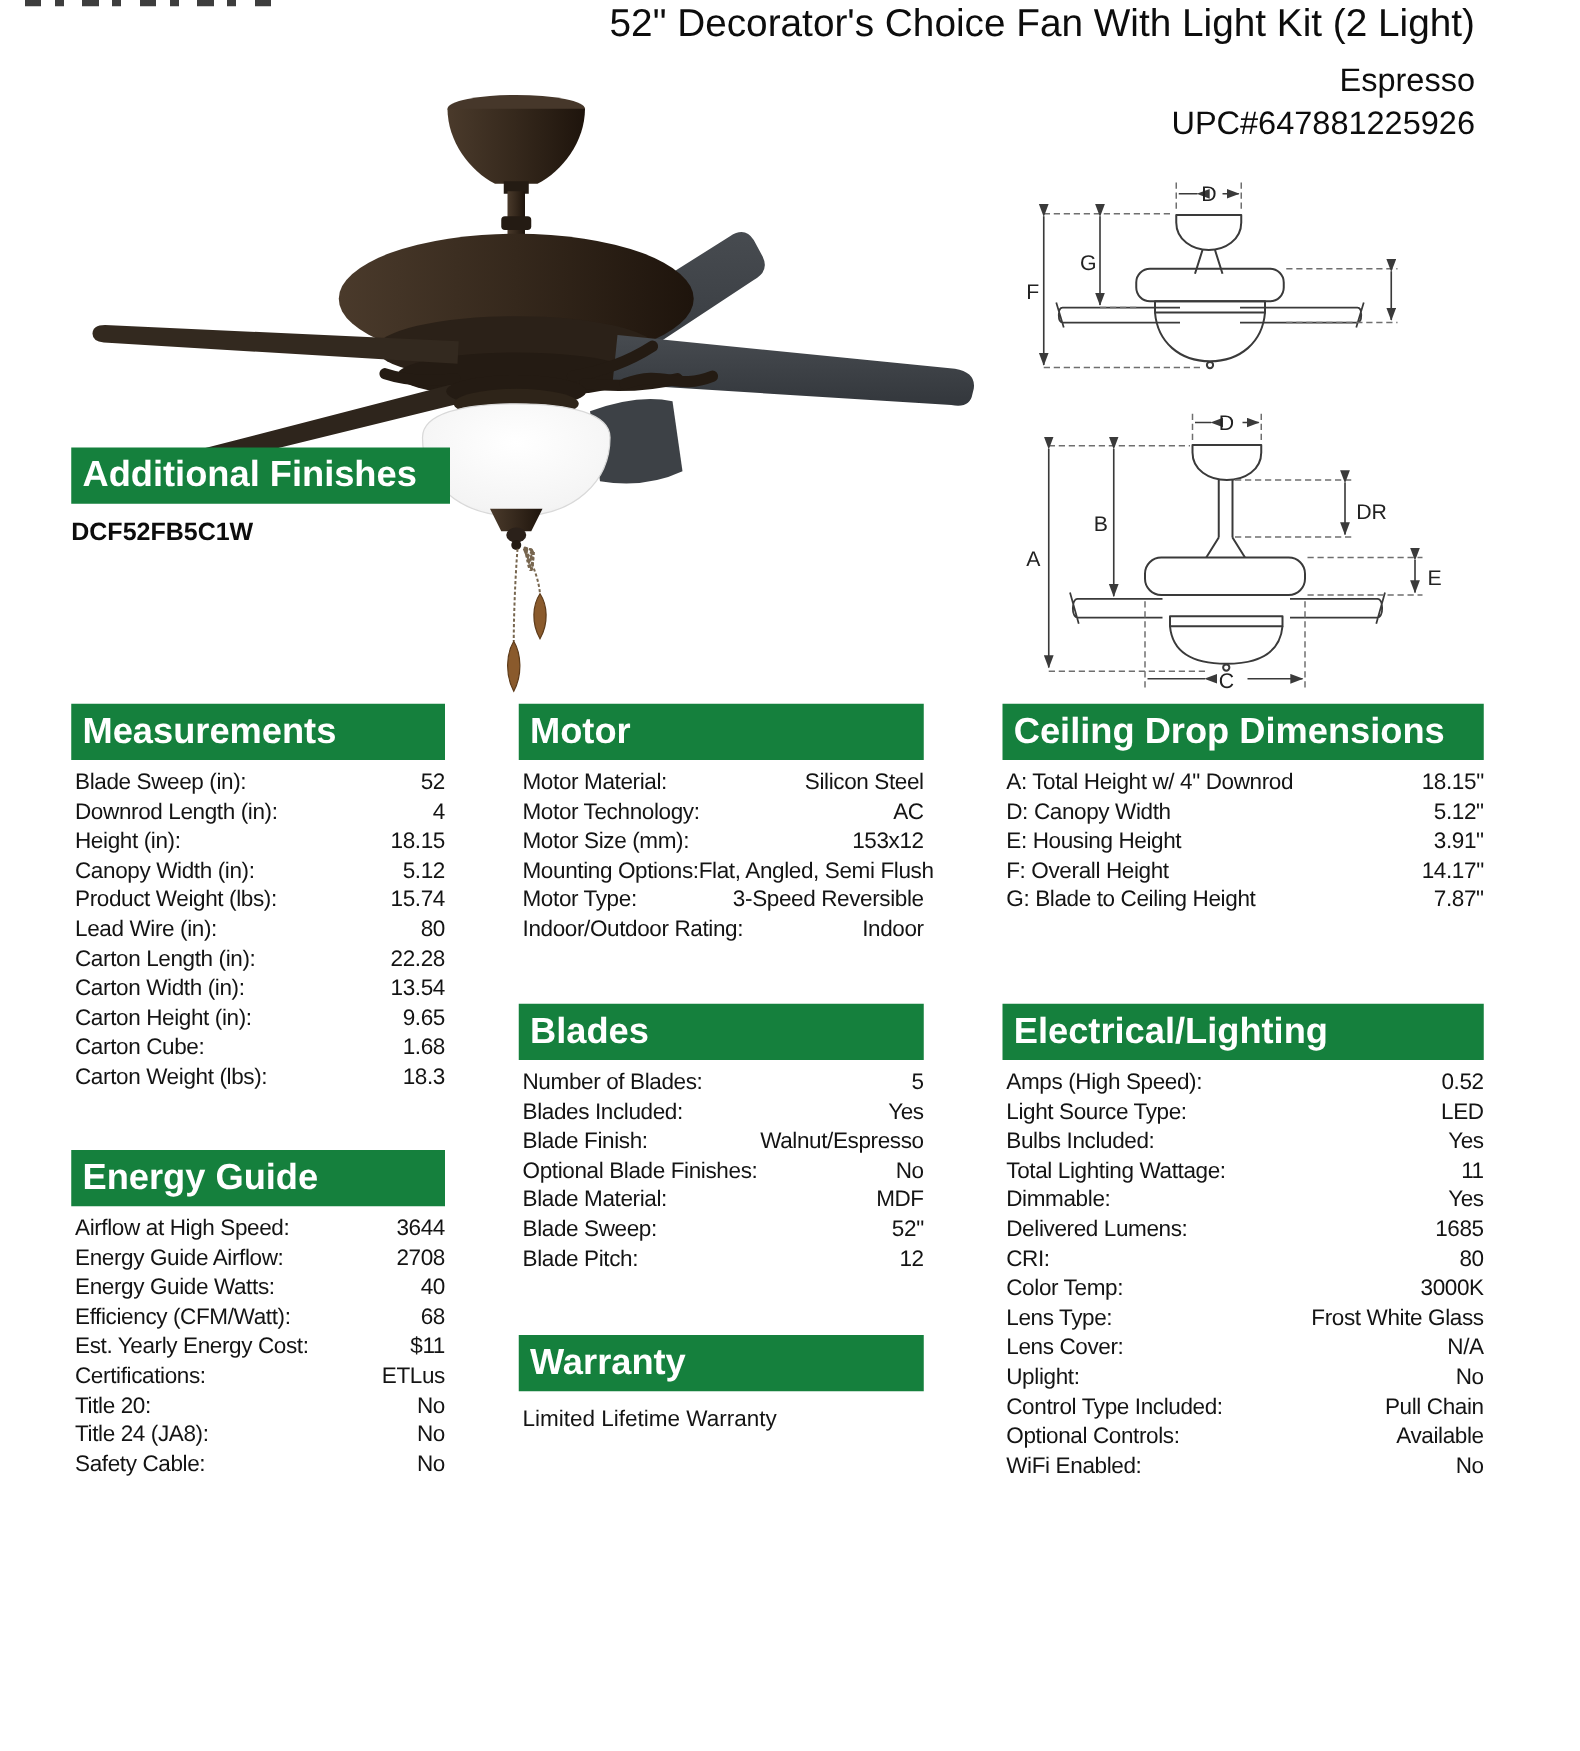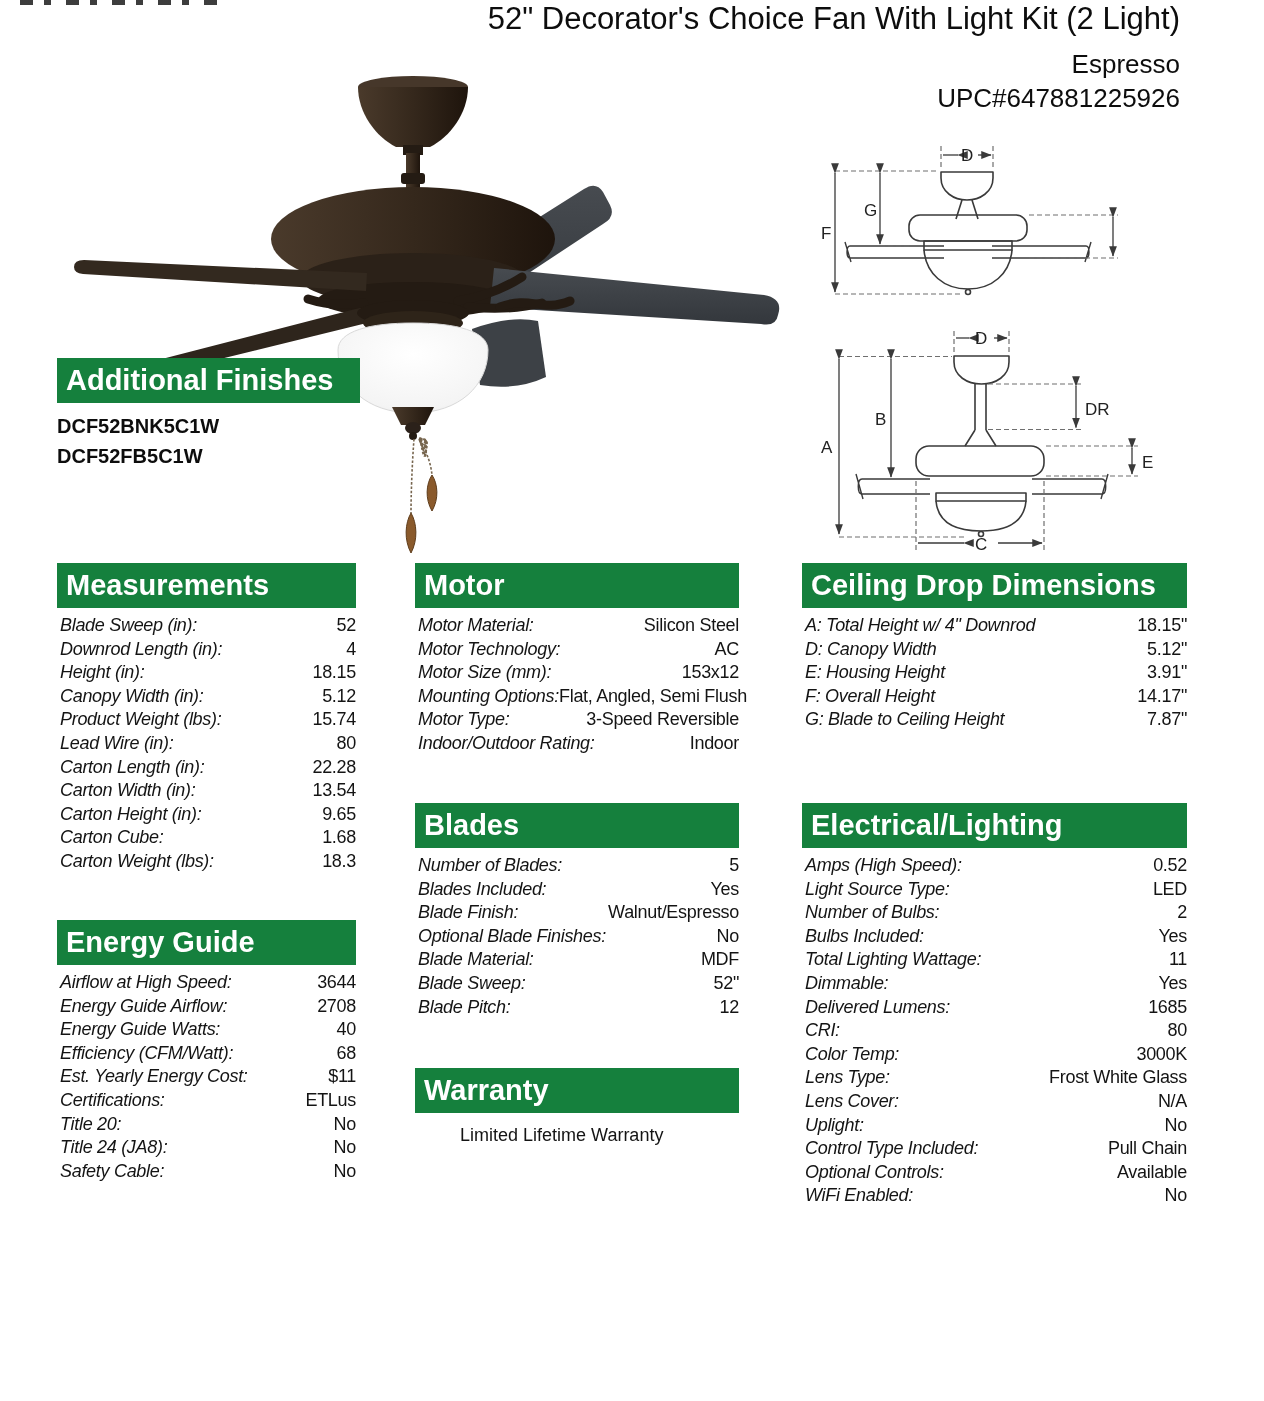--- a/index.html
+++ b/index.html
@@ -19,23 +19,23 @@
   .title-finish{font-size:26px;line-height:31px;font-weight:400;color:#0d0d0d;margin-top:12px;}
   .title-upc{font-size:26px;line-height:31px;font-weight:400;color:#0d0d0d;margin-top:3px;}
   
   .section{position:absolute;z-index:4;}
   .sec-header{
     background:#15803d;color:#fff;font-weight:bold;font-size:29px;
     height:45px;line-height:45px;padding-left:9px;white-space:nowrap;overflow:hidden;
   }
   .rows{padding-top:6px;}
   .row{display:flex;justify-content:space-between;font-size:18px;line-height:23.6px;letter-spacing:-0.3px;color:#141414;}
-  .row .lbl{white-space:nowrap;padding-left:3px;font-style:italic;}
+  .row .lbl{white-space:nowrap;padding-left:3px;}
   .row .val{white-space:nowrap;text-align:right;}
-  .warranty-text{font-size:18px;line-height:24px;padding:10px 0 0 3px;color:#141414;margin-left:42px;}
+  .warranty-text{font-size:18px;line-height:24px;padding:10px 0 0 3px;color:#141414;}
   
   .finishes-models{padding-top:8px;}
   .model{font-size:20px;font-weight:bold;line-height:30px;color:#0d0d0d;}
   
   .art{position:absolute;z-index:1;}
   svg text{font-family:"Liberation Sans","DejaVu Sans",sans-serif;}
 </style>
 </head>
 <body>
 
@@ -224,21 +224,20 @@
       <text x="57" y="100">B</text>
       <text x="267" y="90">DR</text>
       <text x="324" y="143">E</text>
       <text x="157" y="225">C</text>
     </g>
   </svg>
 
   <div class="section" style="left:57px;top:358px;width:303px;">
     <div class="sec-header">Additional Finishes</div>
     <div class="finishes-models">
-      <div class="model">DCF52BNK5C1W</div>
       <div class="model">DCF52FB5C1W</div>
     </div>
   </div>
 
   <div class="section" style="left:57px;top:563px;width:299px;">
     <div class="sec-header">Measurements</div>
     <div class="rows">
         <div class="row">
           <span class="lbl">Blade Sweep (in):</span>
           <span class="val">52</span>
@@ -428,24 +427,20 @@
     <div class="rows">
         <div class="row">
           <span class="lbl">Amps (High Speed):</span>
           <span class="val">0.52</span>
         </div>
         <div class="row">
           <span class="lbl">Light Source Type:</span>
           <span class="val">LED</span>
         </div>
         <div class="row">
-          <span class="lbl">Number of Bulbs:</span>
-          <span class="val">2</span>
-        </div>
-        <div class="row">
           <span class="lbl">Bulbs Included:</span>
           <span class="val">Yes</span>
         </div>
         <div class="row">
           <span class="lbl">Total Lighting Wattage:</span>
           <span class="val">11</span>
         </div>
         <div class="row">
           <span class="lbl">Dimmable:</span>
           <span class="val">Yes</span>

